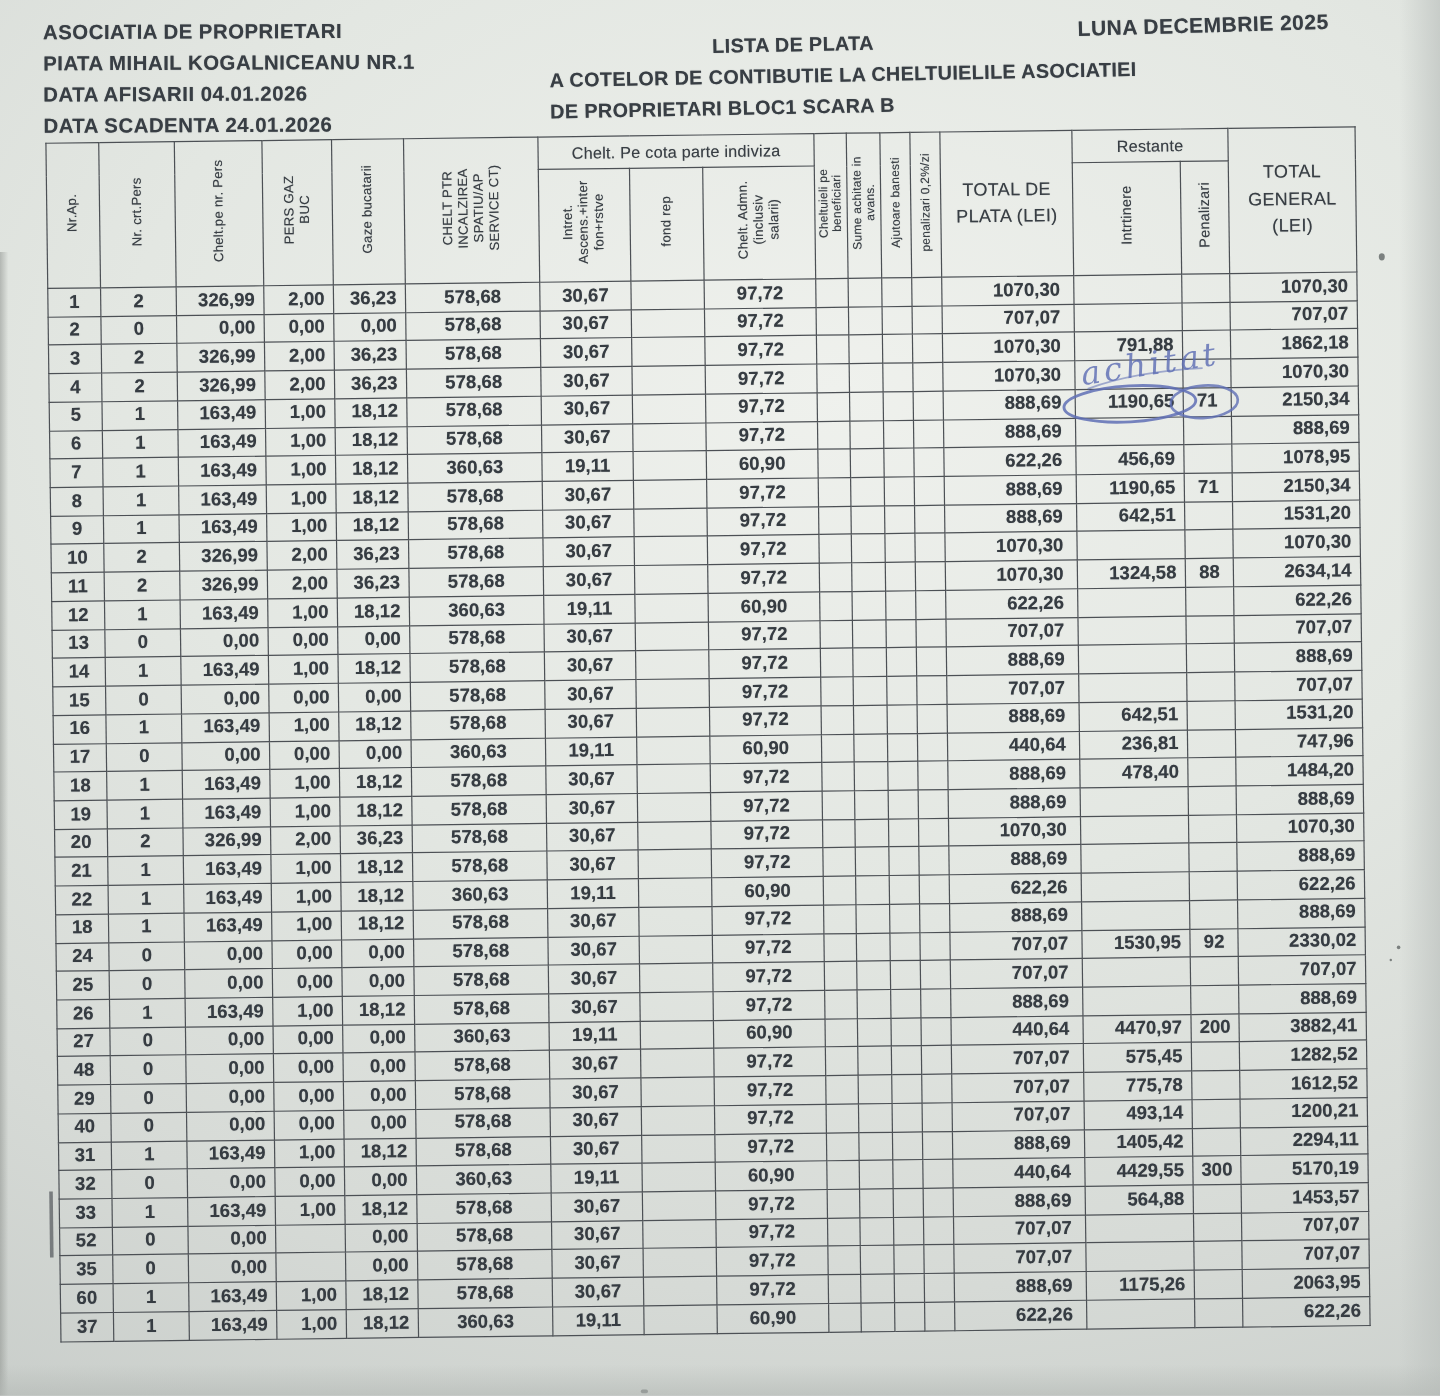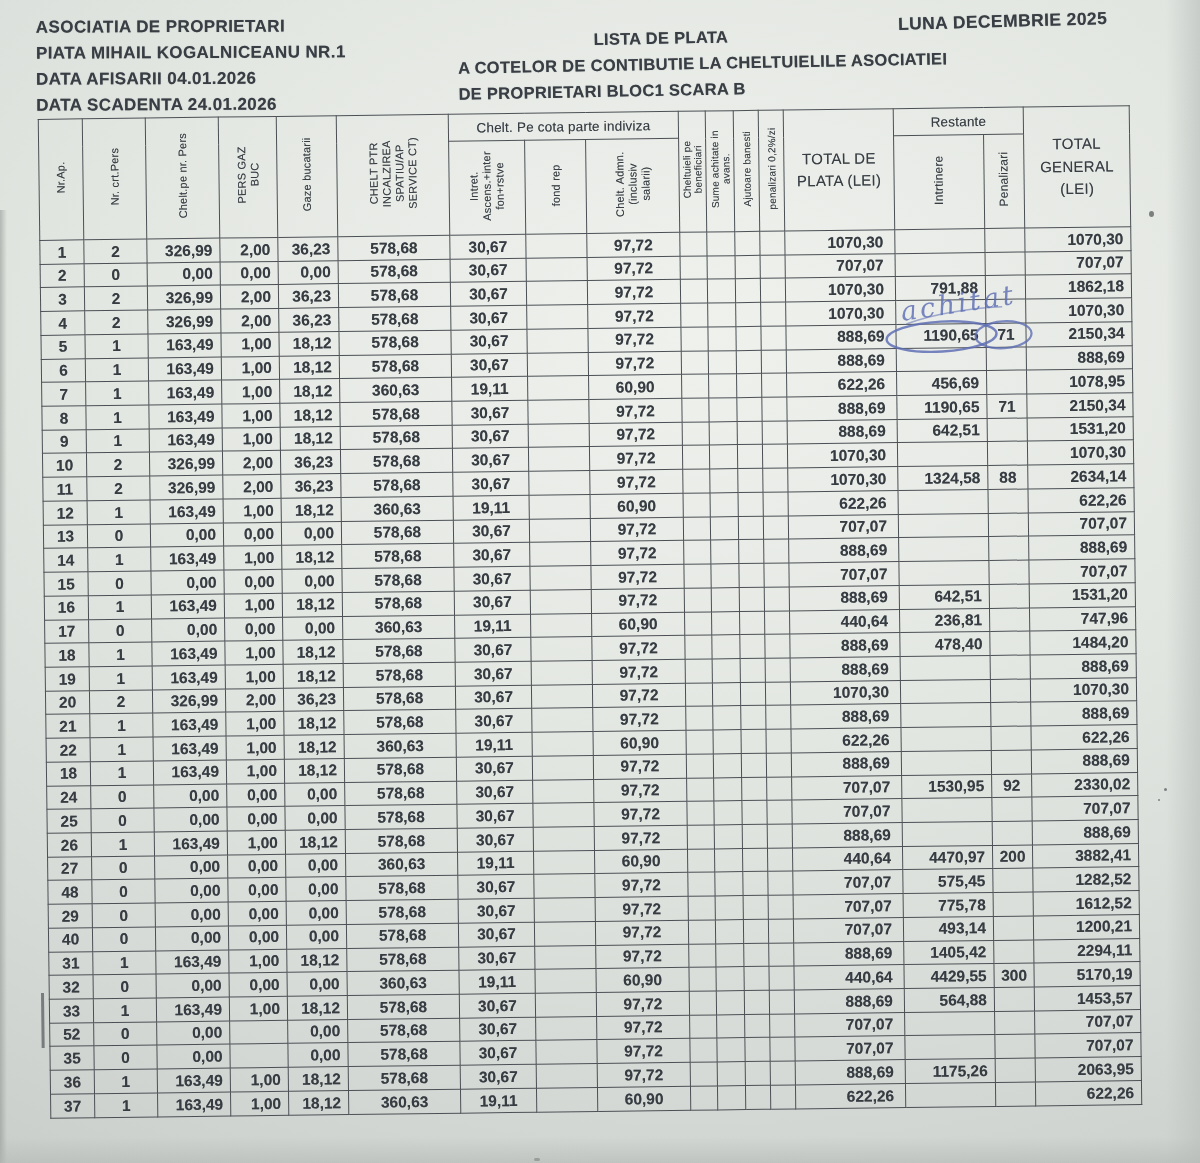--- a/index.html
+++ b/index.html
@@ -800,21 +800,21 @@
             <td></td>
             <td></td>
             <td></td>
             <td></td>
             <td class="rp">707,07</td>
             <td class="r"></td>
             <td class="c"></td>
             <td class="r">707,07</td>
           </tr>
           <tr>
-            <td class="c">36</td>
+            <td class="c">60</td>
             <td class="c">1</td>
             <td class="r">163,49</td>
             <td class="r">1,00</td>
             <td class="r">18,12</td>
             <td class="cc">578,68</td>
             <td class="cc">30,67</td>
             <td class="cc"></td>
             <td class="cc">97,72</td>
             <td></td>
             <td></td>

